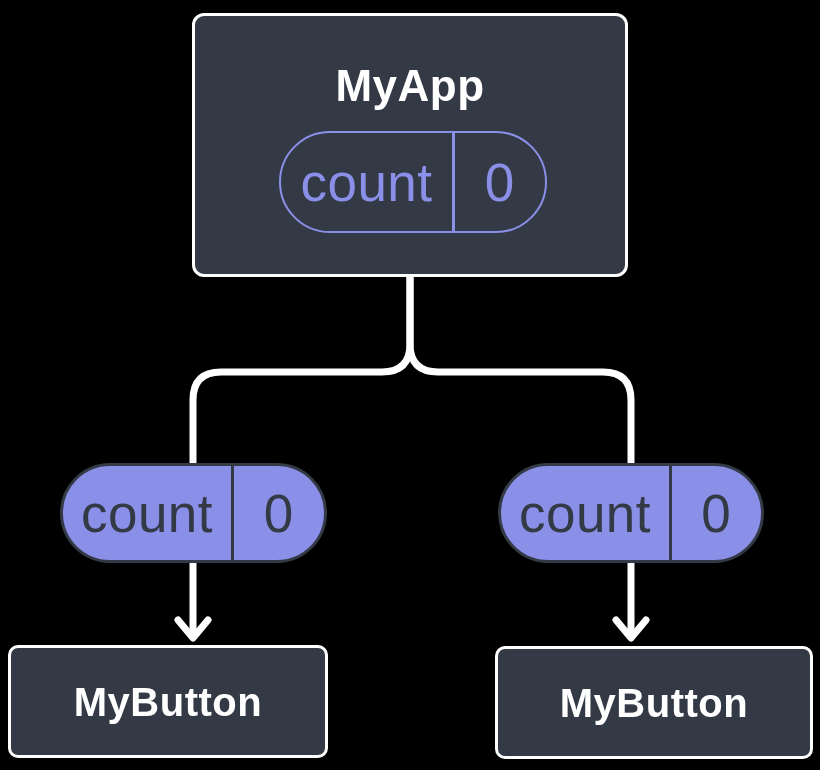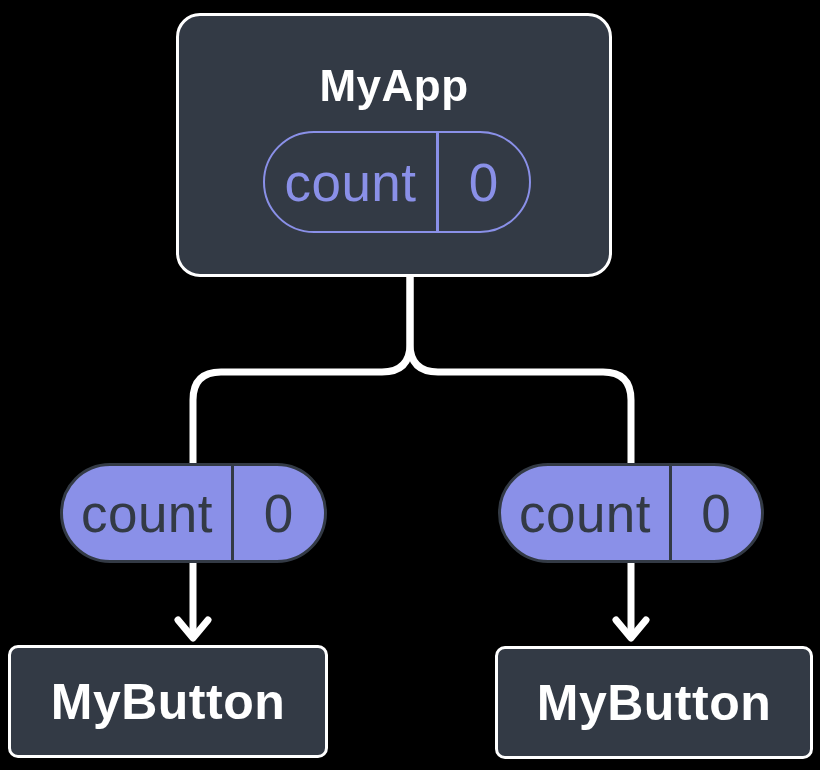--- a/index.html
+++ b/index.html
@@ -10,21 +10,21 @@
     font-family: "Liberation Sans", sans-serif;
   }
   .connectors { position: absolute; left: 0; top: 0; z-index: 1; }
   .connectors path { fill: none; stroke: var(--line, #ffffff); stroke-width: 7; stroke-linecap: round; stroke-linejoin: round; }
 
   .node {
     position: absolute; box-sizing: border-box; z-index: 2;
     background: var(--box-fill, #333a45);
     border: 3px solid var(--box-border, #ffffff);
   }
-  .parent-node { left: 176px; top: 13px; width: 436px; height: 264px; border-radius: 24px; }
+  .parent-node { left: 192px; top: 13px; width: 436px; height: 264px; border-radius: 12px; }
   .node-title { color: var(--title-text, #ffffff); font-weight: 700; text-align: center; letter-spacing: 0.5px; }
   .parent-node .node-title { position: absolute; top: 48px; left: 0; width: 100%; font-size: 44px; line-height: 44px; }
 
   .pill {
     position: absolute; display: flex; align-items: stretch; box-sizing: border-box; z-index: 2;
     font-size: 53px; line-height: 1;
   }
   .pill-label, .pill-value { display: flex; align-items: center; justify-content: center; letter-spacing: 0.5px; }
   .pill-value { flex: 1 1 auto; }
   .pill-divider { flex: 0 0 2.5px; background: currentColor; }
@@ -40,21 +40,21 @@
     width: 267px; height: 100px;
     background: var(--accent, #8a90e8);
     border: 3px solid var(--pill-dark, #333a45); border-radius: 50px;
     color: var(--pill-dark, #333a45);
   }
   .prop-pill .pill-label { flex: 0 0 168px; }
   .prop-pill-left  { left: 60px;  top: 463px; }
   .prop-pill-right { left: 498px; top: 463px; width: 266px; }
 
   .button-node { display: flex; align-items: center; justify-content: center; border-radius: 10px; }
-  .button-node .node-title { font-size: 50px; line-height: 42px; }
+  .button-node .node-title { font-size: 40px; line-height: 42px; }
   .button-node-left  { left: 8px;   top: 645px; width: 320px; height: 113px; }
   .button-node-right { left: 495px; top: 646px; width: 318px; height: 113px; }
 </style>
 </head>
 <body>
 
 <div>
 
   <svg class="connectors" width="820" height="770" viewBox="0 0 820 770" aria-hidden="true">
     <path d="M 410 277 L 410 344 Q 410 372 382 372 L 221 372 Q 193 372 193 400 L 193 463"></path>

